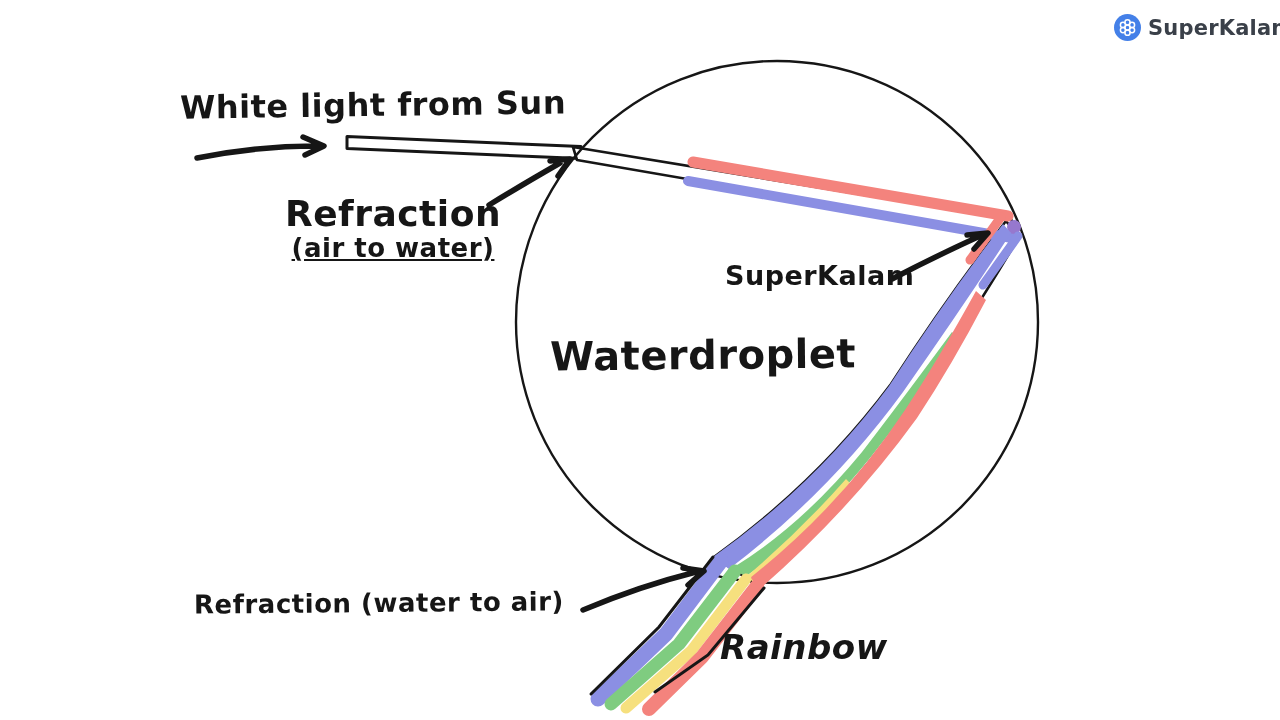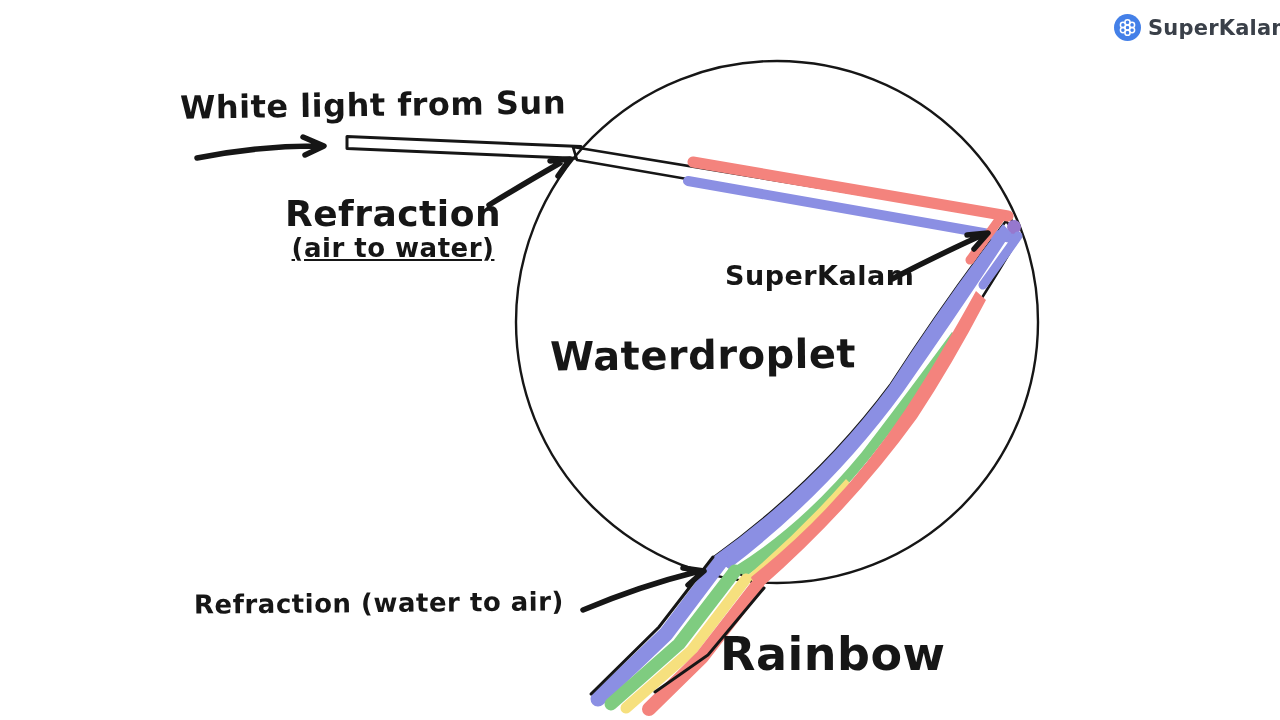--- a/index.html
+++ b/index.html
@@ -14,21 +14,21 @@
     position:absolute;color:#161616;font-weight:bold;white-space:nowrap;
     letter-spacing:0.5px;
   }
   .lbl-white-light{left:180px;top:86px;font-size:32px;transform:rotate(-0.8deg);}
   .lbl-refraction-air{left:268px;top:193px;width:250px;text-align:center;line-height:1.15;}
   .lbl-refraction-air .l1{font-size:36px;}
   .lbl-refraction-air .l2{font-size:26px;text-decoration:underline;}
   .lbl-waterdroplet{left:550px;top:332px;font-size:40px;transform:rotate(-0.6deg);}
   .lbl-reflection{left:725px;top:260px;font-size:27px;}
   .lbl-refraction-water{left:194px;top:588px;font-size:26px;transform:rotate(-0.5deg);}
-  .lbl-rainbow{left:720px;top:627px;font-size:46px;}
+  .lbl-rainbow{left:720px;top:627px;font-size:34px;font-style:italic;}
   .logo{
     position:absolute;left:1114px;top:14px;display:flex;align-items:center;gap:7px;
   }
   .logo .logo-text{
     color:#3A4049;font-size:21px;font-weight:bold;letter-spacing:0.2px;
   }
 </style>
 </head>
 <body>
 

